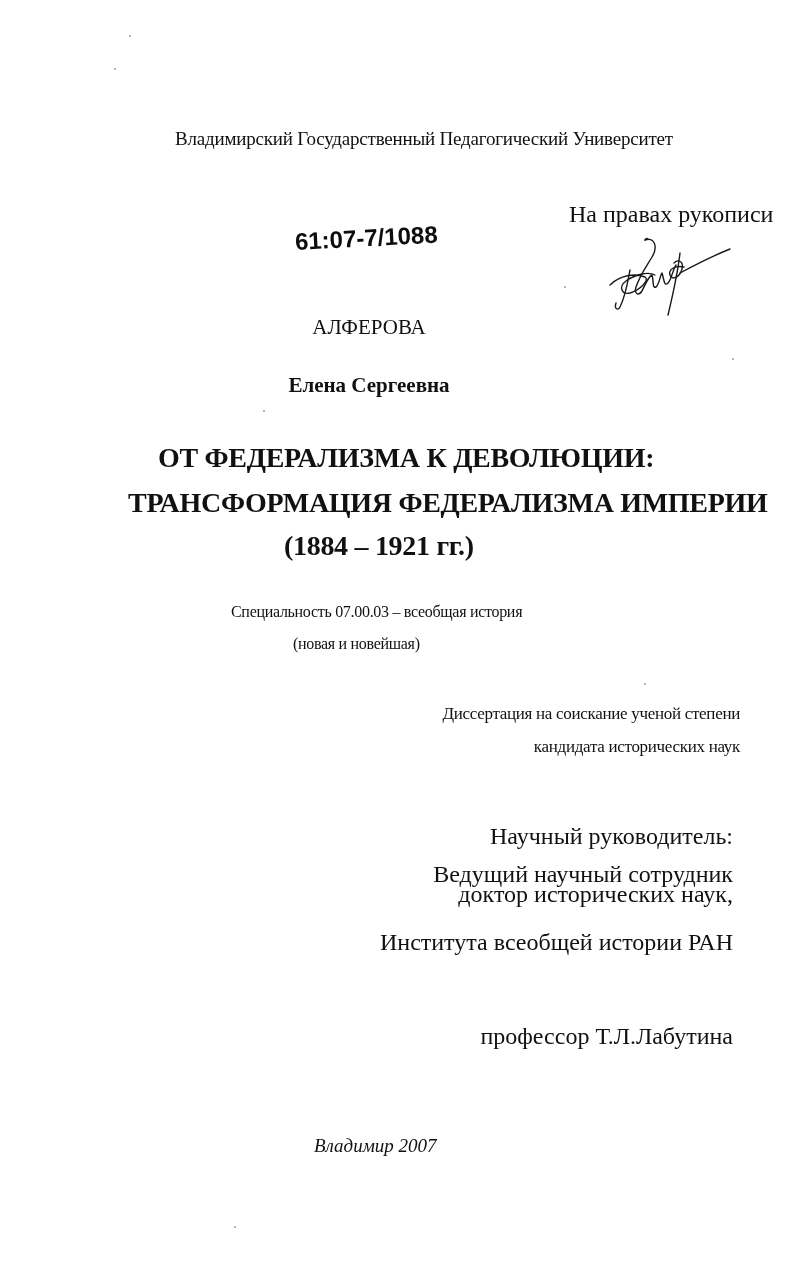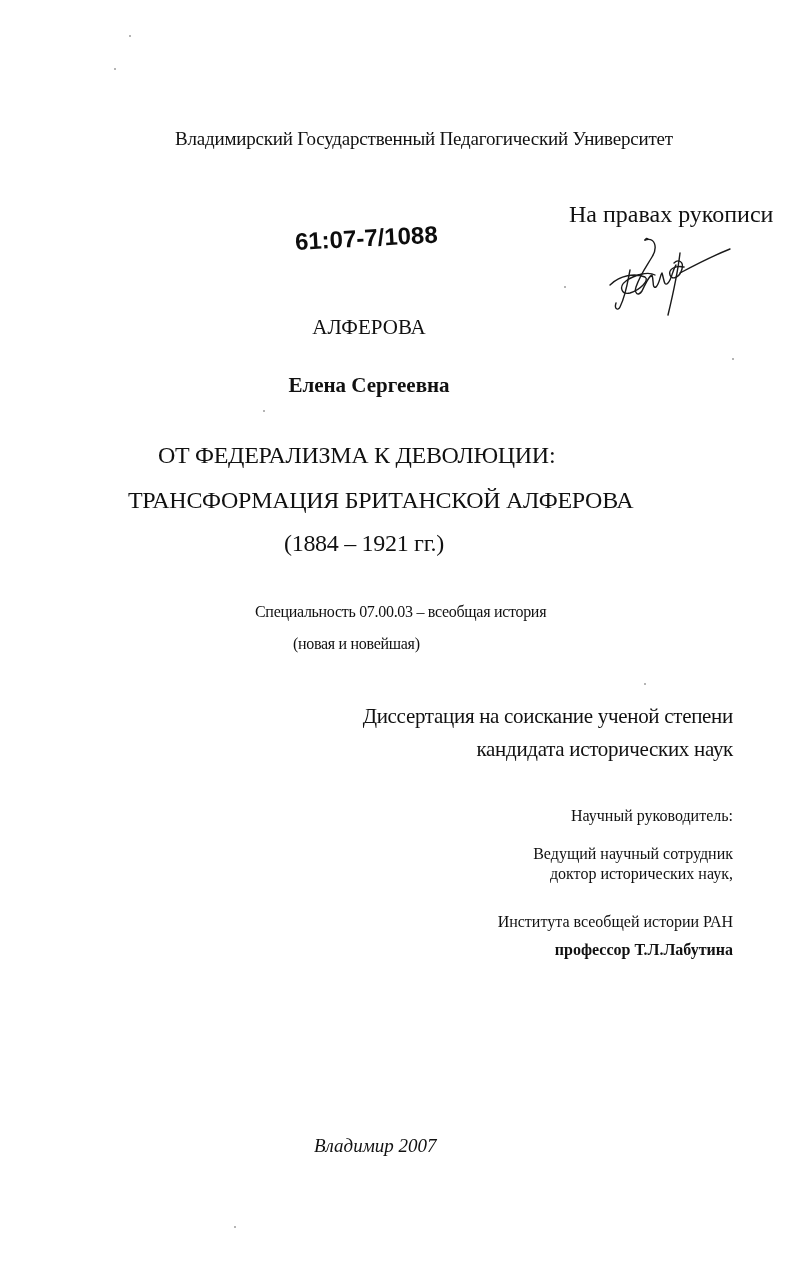--- a/index.html
+++ b/index.html
@@ -46,56 +46,56 @@
       font-weight: normal;
     }
     .given-names {
       left: 0; width: 738px; top: 361px;
       text-align: center;
       font-size: 21px;
       font-weight: bold;
       margin-top: 12px;
     }
     .title-line {
-      font-size: 24px;
-      font-weight: normal;
+      font-size: 28px;
+      font-weight: bold;
       letter-spacing: -0.3px;
     }
     .title-1 { left: 158px; top: 442px; }
     .title-2 { left: 128px; top: 487px; }
     .title-3 { left: 284px; top: 530px; }
     .specialty {
       left: 231px; top: 603px;
       font-size: 16px;
       letter-spacing: -0.3px;
-      margin-left: 24px;
     }
     .specialty-sub {
       left: 293px; top: 635px;
       font-size: 16px;
       letter-spacing: -0.3px;
     }
     .right-block {
-      right: 61px;
+      right: 54px;
       text-align: right;
-      font-size: 21px;
+      font-size: 17px;
       letter-spacing: -0.3px;
     }
     .degree-1 { top: 704px; }
     .degree-2 { top: 737px; }
     .supervisor {
       right: 61px;
       text-align: right;
-      font-size: 16px;
+      font-size: 24px;
+      margin-top: 16px;
     }
     .sup-1 { top: 807px; }
     .sup-2 { top: 845px; text-align: right; }
     .sup-3 { top: 913px; }
     .sup-4 { top: 865px; }
-    .sup-5 { top: 941px; font-weight: bold; }
+    .sup-5 { top: 1007px; }
     .city-year {
       left: 314px; top: 1135px;
       font-size: 19px;
       font-style: italic;
     }
     .speck { position: absolute; background: #b5b5b5; width: 2px; height: 2px; }
   </style>
 </head>
 <body>
 
@@ -114,21 +114,21 @@
     <path d="M74 28 C 78 24, 84 26, 82 34 C 80 42, 72 46, 70 40 C 68 34, 76 30, 84 32"></path>
     <path d="M80 18 C 78 35, 74 55, 68 80"></path>
     <path d="M80 38 C 95 30, 115 20, 130 14"></path>
     <path d="M48 4 C 47 3, 46 3, 45 5"></path>
   </svg>
 
   <div class="abs surname">АЛФЕРОВА</div>
   <div class="abs given-names">Елена Сергеевна</div>
 
   <div class="abs title-line title-1">ОТ ФЕДЕРАЛИЗМА К ДЕВОЛЮЦИИ:</div>
-  <div class="abs title-line title-2">ТРАНСФОРМАЦИЯ  БРИТАНСКОЙ АЛФЕРОВА</div>
+  <div class="abs title-line title-2">ТРАНСФОРМАЦИЯ  ФЕДЕРАЛИЗМА ИМПЕРИИ</div>
   <div class="abs title-line title-3">(1884 – 1921 гг.)</div>
 
   <div class="abs specialty">Специальность 07.00.03 – всеобщая история</div>
   <div class="abs specialty-sub">(новая и новейшая)</div>
 
   <div class="abs right-block degree-1">Диссертация на соискание ученой степени</div>
   <div class="abs right-block degree-2">кандидата исторических наук</div>
 
   <div class="abs supervisor sup-1">Научный руководитель:</div>
   <div class="abs supervisor sup-2">Ведущий научный сотрудник</div>

